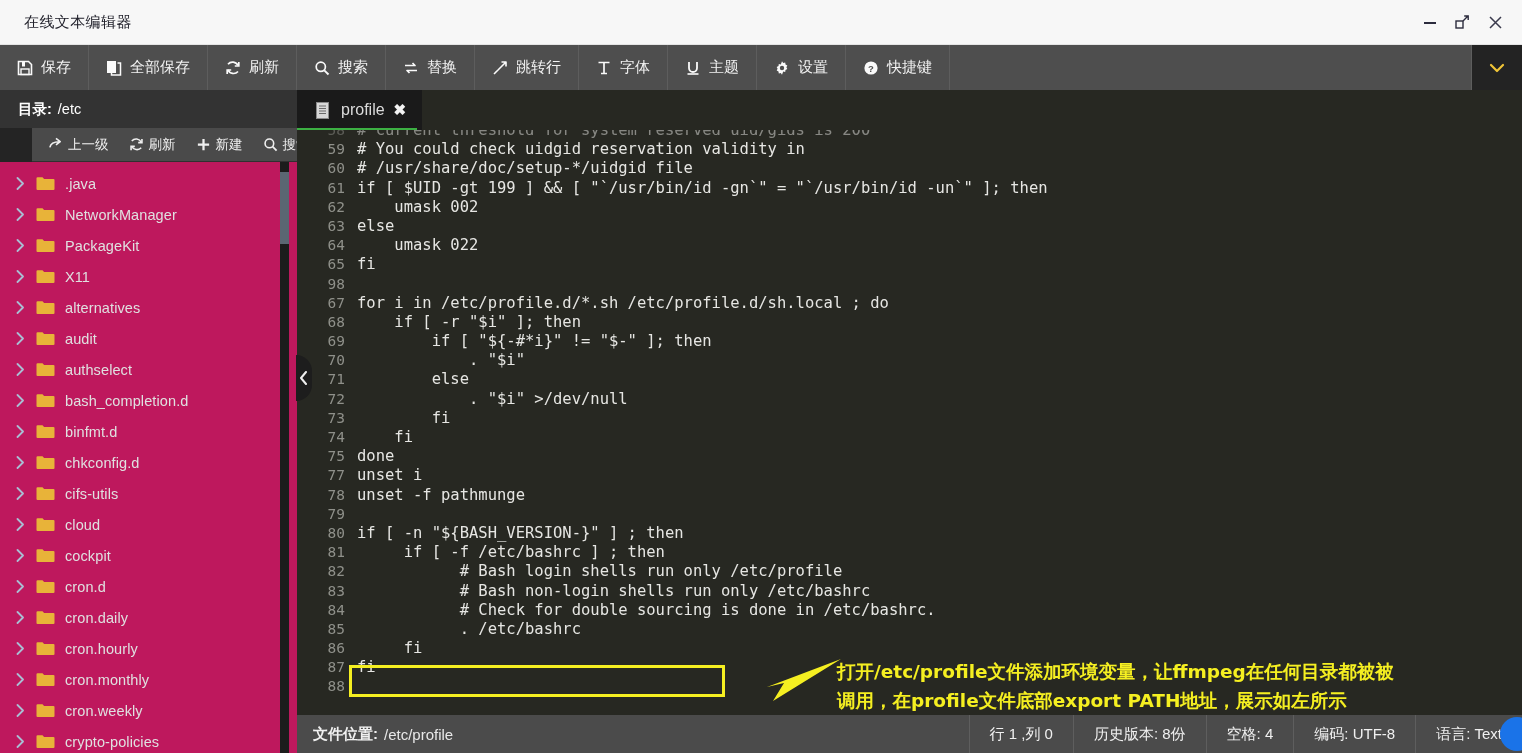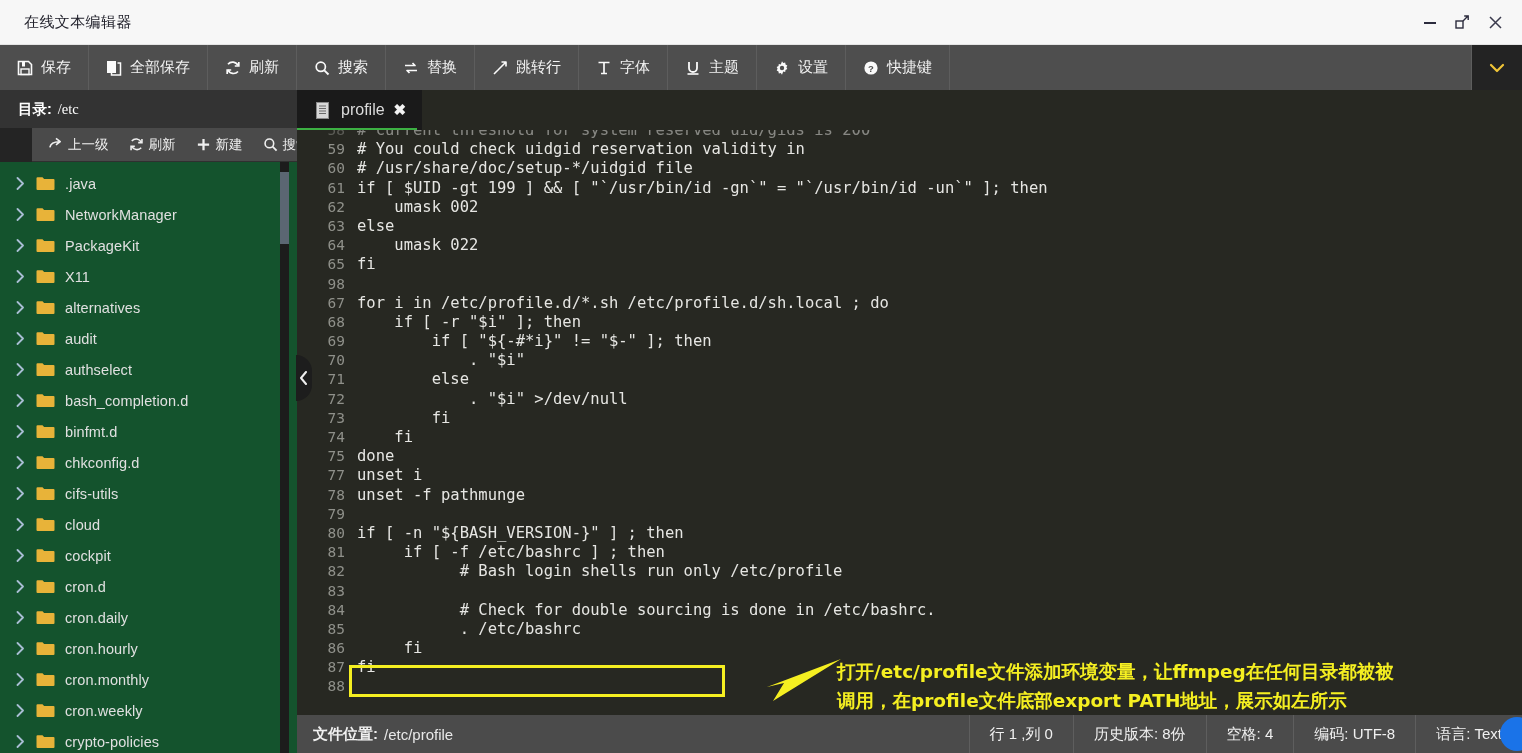--- a/index.html
+++ b/index.html
@@ -56,36 +56,36 @@
   .sidebar {
     position: absolute; top: 90px; left: 0; width: 297px; height: 663px;
     background: #242424;
   }
   .sb-dir {
     height: 38px; background: #333333;
     display: flex; align-items: center;
     padding-left: 18px;
     color: #ffffff; font-size: 14.5px; font-weight: bold;
   }
-  .sb-dir .path { font-weight: normal; margin-left: 6px; font-family: Liberation Serif, serif; }
+  .sb-dir .path { font-weight: normal; margin-left: 6px; }
   .sb-actions {
     height: 34px; background: #4a4a4a;
     display: flex; align-items: center;
     padding-left: 16px; gap: 20px;
     border-bottom: 1px solid #303030;
     margin-left: 32px;
   }
   .sb-act {
     display: flex; align-items: center; gap: 5px;
     color: #efefef; font-size: 13.5px; white-space: nowrap;
   }
   .sb-tree {
     position: absolute; top: 72px; left: 0; right: 0; bottom: 0;
     overflow: hidden;
-    background: #14532d;
+    background: #be185d;
     padding-top: 6px;
   }
   .tree-row {
     height: 31px;
     display: flex; align-items: center;
     padding-left: 16px; gap: 10px;
     color: #e0e0e0; font-size: 14.5px;
   }
   .tree-row .caret { color: #9fb6cf; font-size: 14px; width: 10px; display:flex; align-items:center; }
   .tree-row .folder { display: flex; align-items: center; }
@@ -735,20 +735,21 @@
         <div class="cline">
           <span class="gutter">81</span>
           <span class="ctext">     if [ -f /etc/bashrc ] ; then</span>
         </div>
         <div class="cline">
           <span class="gutter">82</span>
           <span class="ctext">           # Bash login shells run only /etc/profile</span>
         </div>
         <div class="cline">
           <span class="gutter">83</span>
+          <span class="ctext">           # Bash non-login shells run only /etc/bashrc</span>
         </div>
         <div class="cline">
           <span class="gutter">84</span>
           <span class="ctext">           # Check for double sourcing is done in /etc/bashrc.</span>
         </div>
         <div class="cline">
           <span class="gutter">85</span>
           <span class="ctext">           . /etc/bashrc</span>
         </div>
         <div class="cline">

